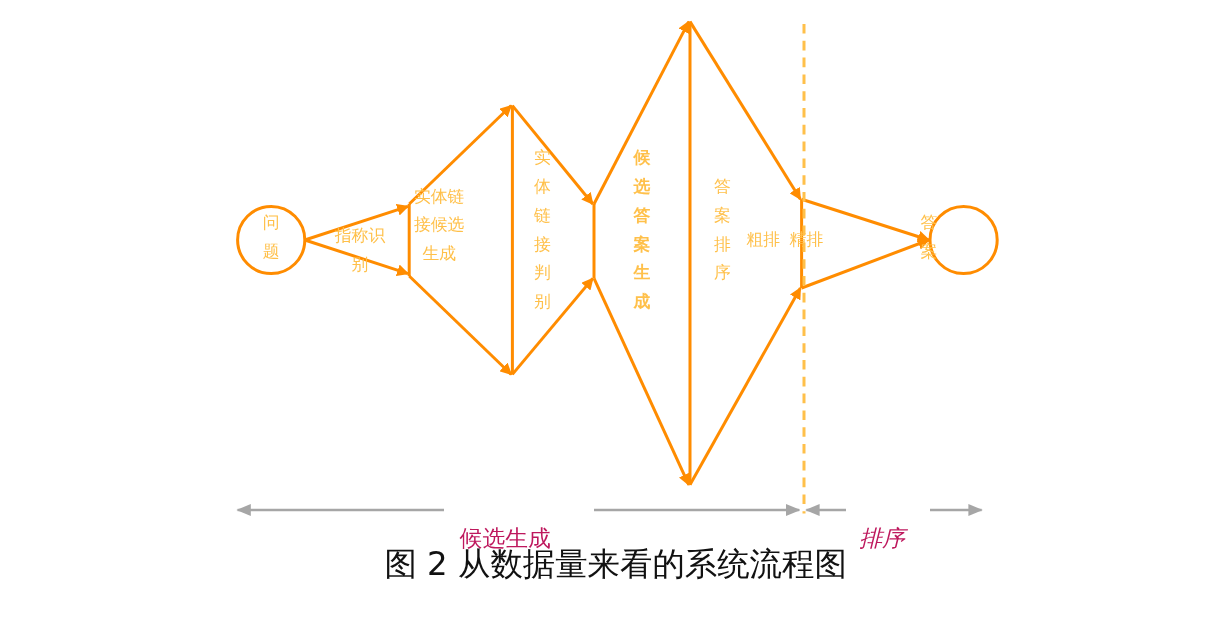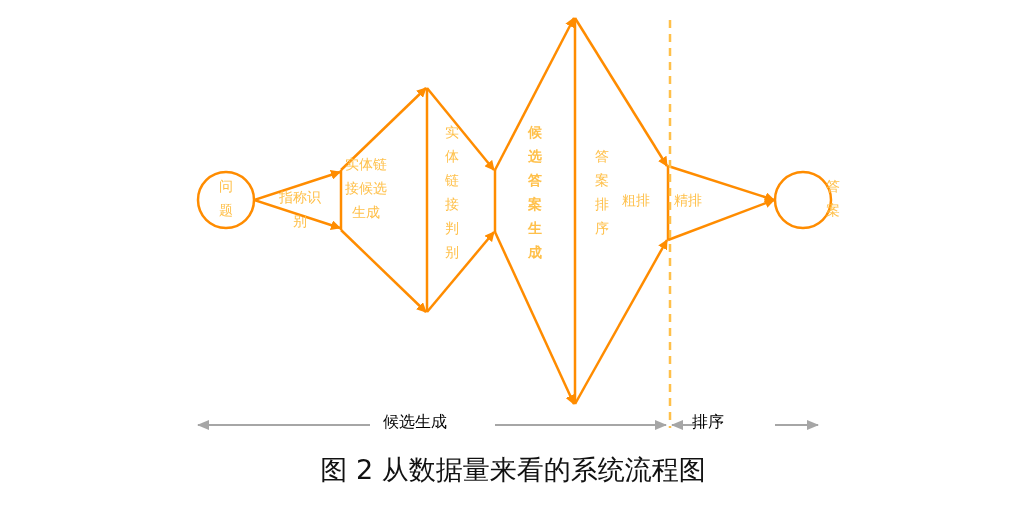--- a/index.html
+++ b/index.html
@@ -1,21 +1,21 @@
 <!DOCTYPE html>
 <html><head>
 <meta charset="utf-8">
 <style>
   html, body { margin:0; padding:0; background:#ffffff; }
   body { width:1026px; height:515px; position:relative; overflow:hidden;
          font-family:"DejaVu Sans", sans-serif; }
   svg { position:absolute; left:0; top:0; }
   .lbl { position:absolute; color:#FFC04A; font-size:14px; line-height:24px; text-align:center; }
   .vert { width:24px; word-break:break-all; }
-  .gray { position:absolute; color:#000000; font-size:16px; }
+  .gray { position:absolute; color:#be185d; font-size:19px;margin-top:24px; }
   .caption { position:absolute; left:0; width:1026px; top:452px; text-align:center; font-size:27px; color:#111; }
 </style>
 </head>
 <body>
 
 <svg width="1026" height="515">
   <defs>
     <marker id="ah" markerWidth="10" markerHeight="10" refX="9" refY="5" orient="auto" markerUnits="userSpaceOnUse">
       <path d="M0,0 L10,5 L0,10 z" fill="#FF8C00"></path>
     </marker>
@@ -59,19 +59,19 @@
   </g>
 </svg>
 
 <div class="lbl vert" style="left:214px;top:174px;text-align:center;">问题</div>
 <div class="lbl" style="left:276px;top:185px;width:48px;">指称识别</div>
 <div class="lbl" style="left:342px;top:152px;width:48px;">实体链接候选生成</div>
 <div class="lbl vert" style="left:440px;top:120px;">实体链接判别</div>
 <div class="lbl vert" style="left:523px;top:120px;font-weight:bold;">候选答案生成</div>
 <div class="lbl vert" style="left:590px;top:144px;">答案排序</div>
 <div class="lbl" style="left:612px;top:188px;width:48px;">粗排</div>
-<div class="lbl" style="left:664px;top:188px;width:48px;">精排</div>
-<div class="lbl vert" style="left:821px;top:174px;">答案</div>
+<div class="lbl" style="left:648px;top:188px;width:48px;">精排</div>
+<div class="lbl vert" style="left:762px;top:174px;">答案</div>
 
 <div class="gray" style="left:383px;top:412px;">候选生成</div>
-<div class="gray" style="left:692px;top:412px;">排序</div>
+<div class="gray" style="left:716px;top:412px;font-style:italic;">排序</div>
 
 <div class="caption">图 2 从数据量来看的系统流程图</div>
 
 </body></html>

